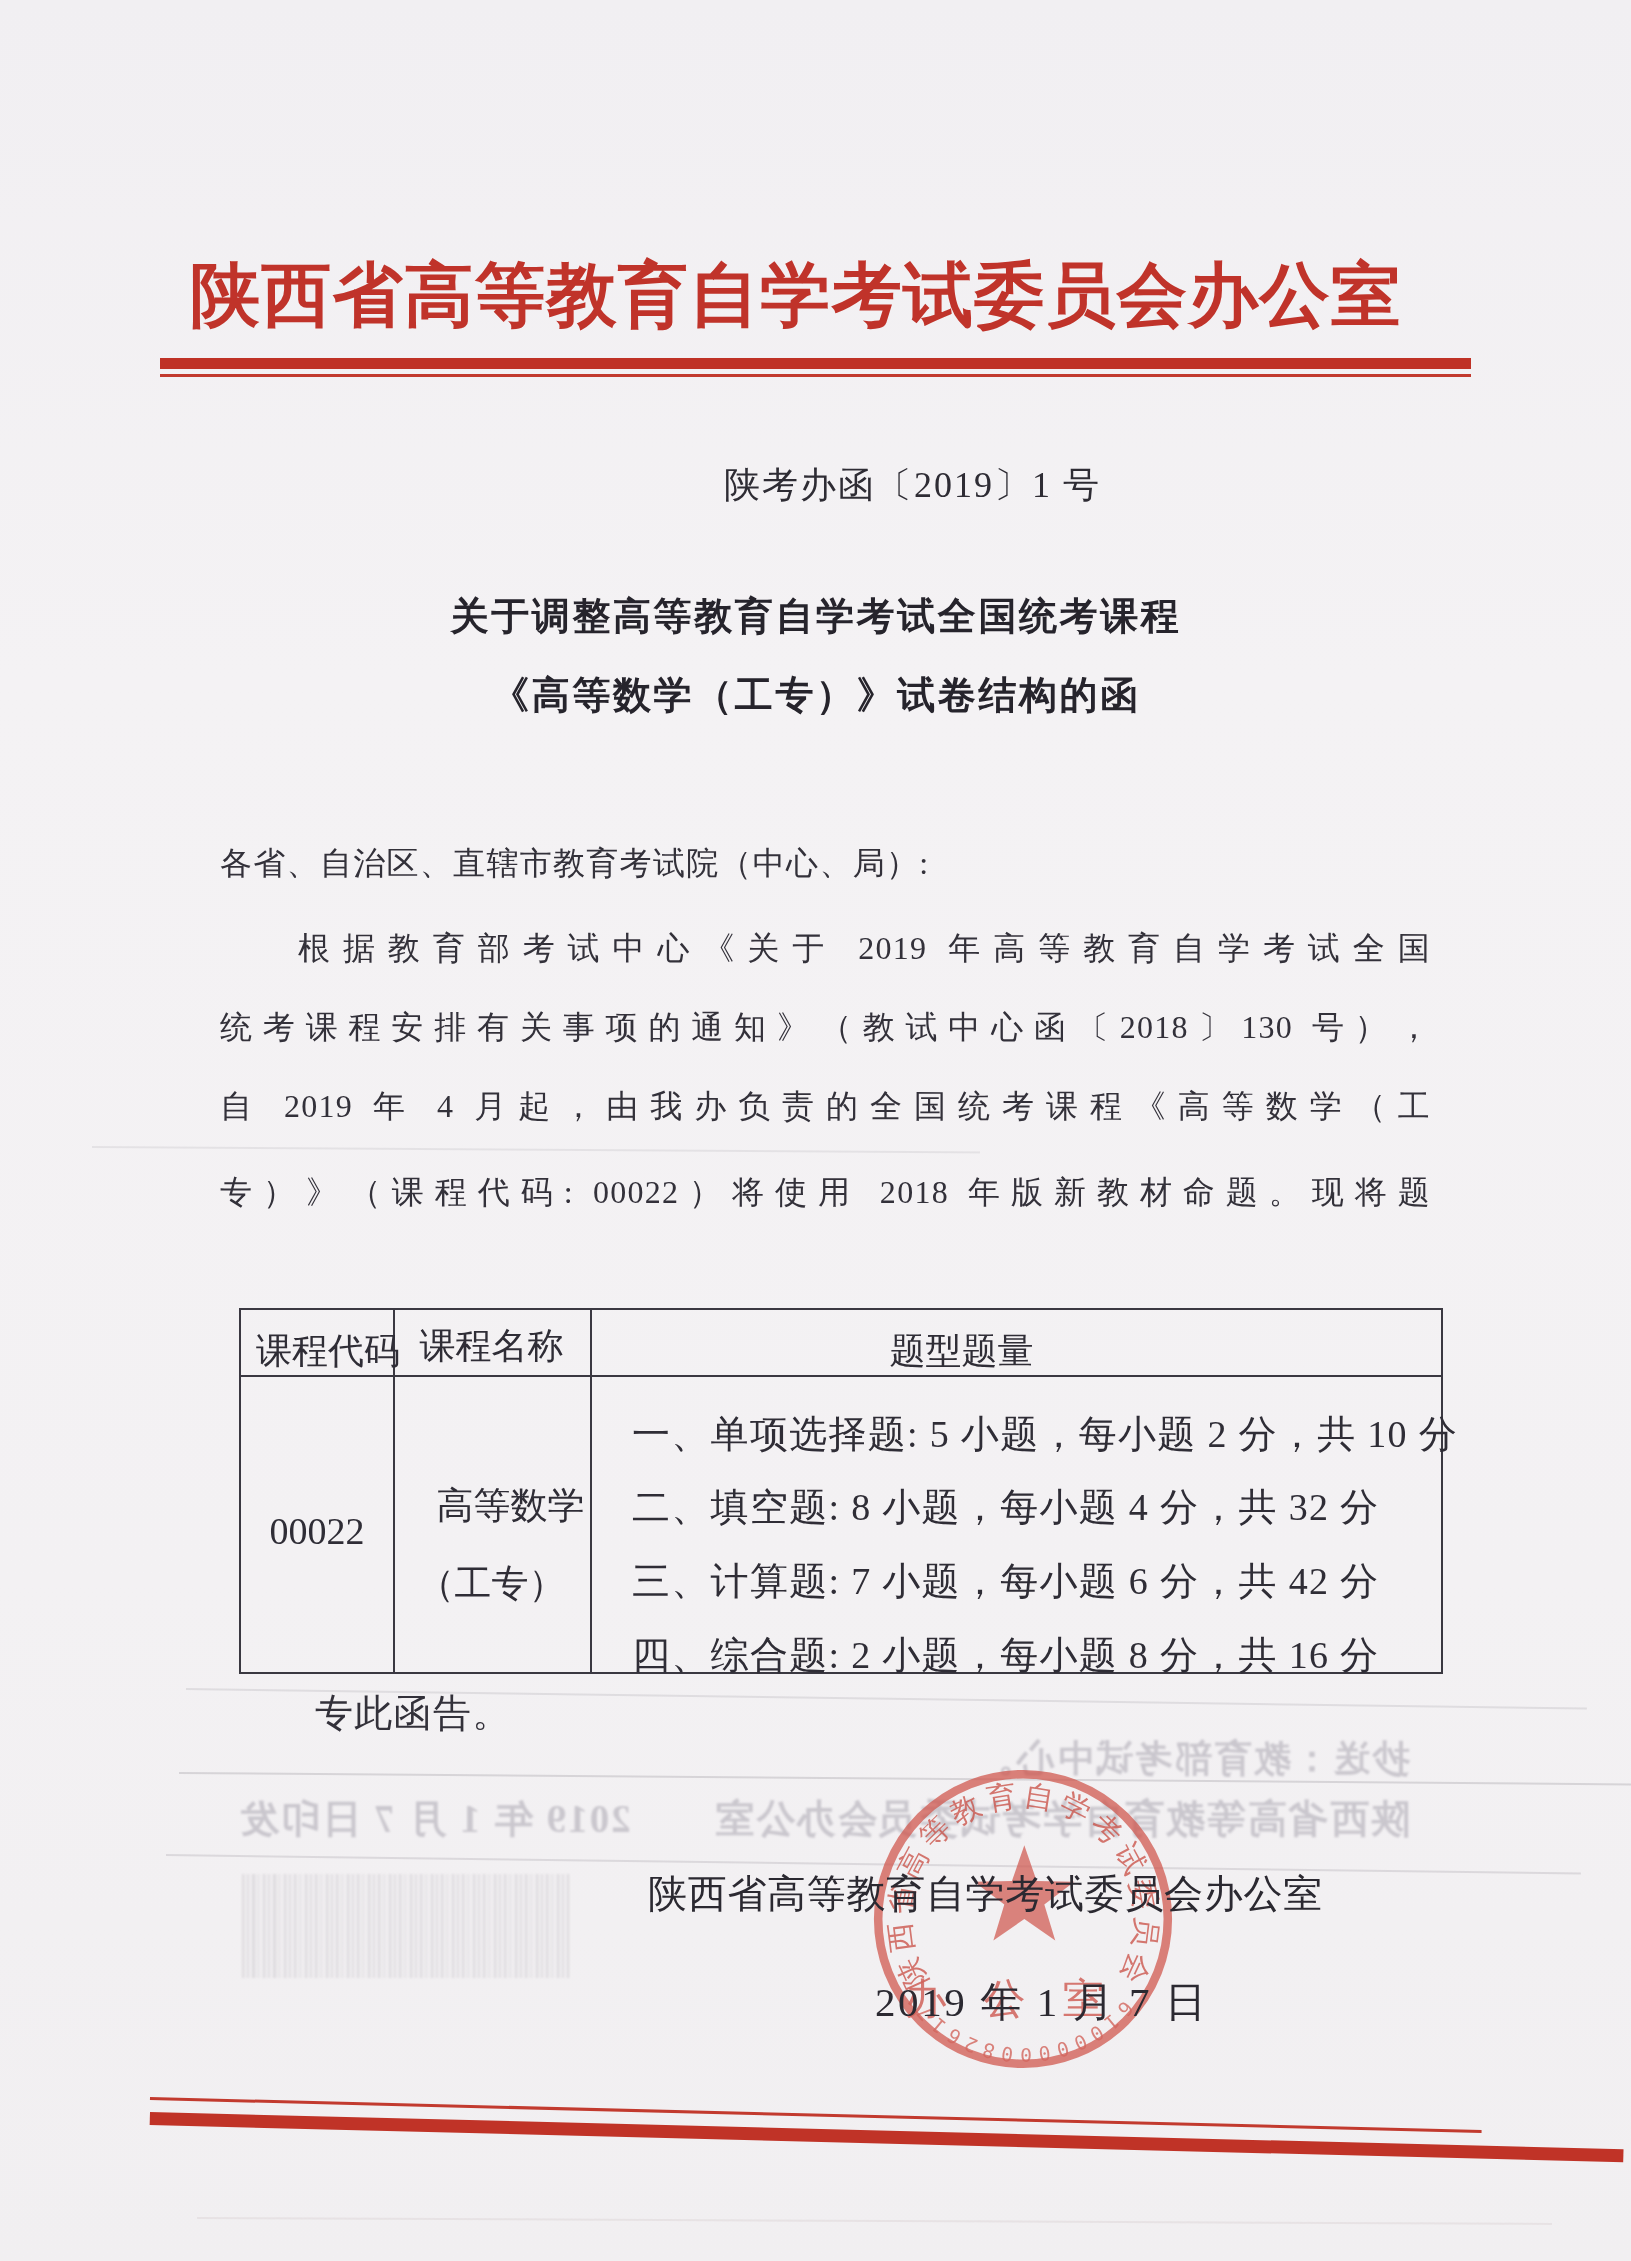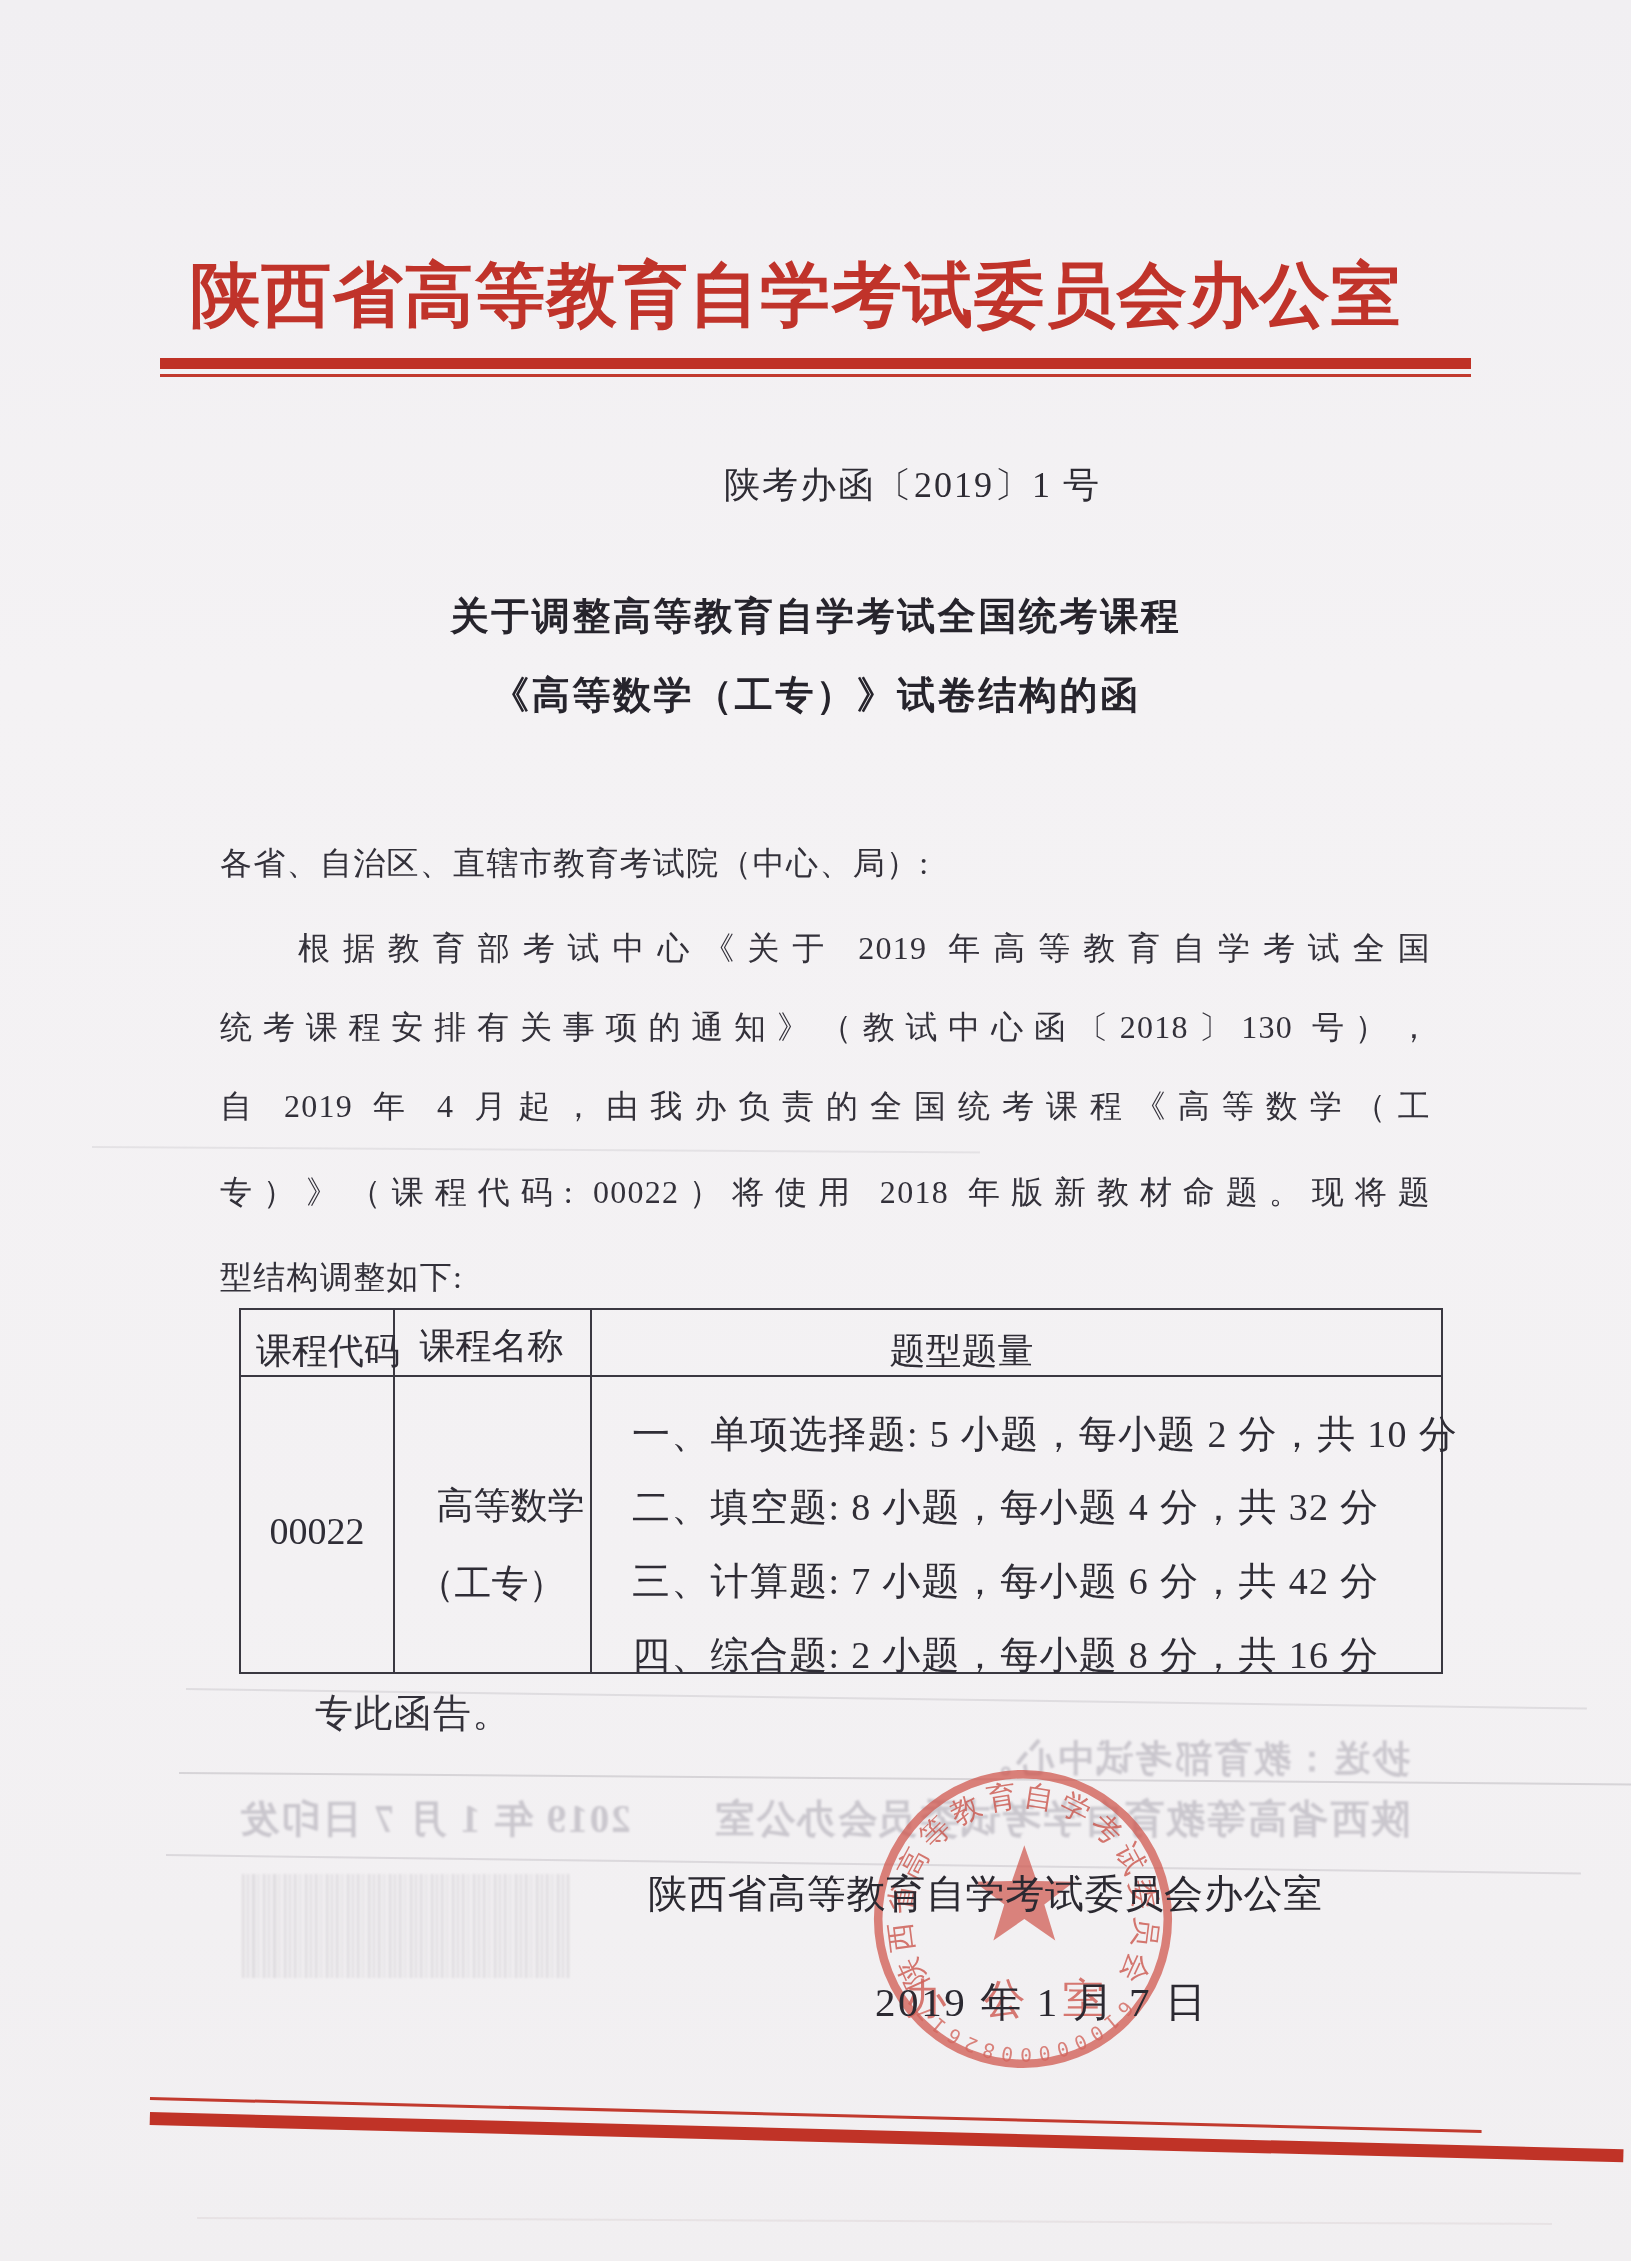--- a/index.html
+++ b/index.html
@@ -88,21 +88,20 @@
   <div class="doc-number">陕考办函〔2019〕1 号</div>
 
   <div class="doc-title title-l1">关于调整高等教育自学考试全国统考课程</div>
   <div class="doc-title title-l2">《高等数学（工专）》试卷结构的函</div>
 
   <div class="bodyline" style="top:845px">各省、自治区、直辖市教育考试院（中心、局）:</div>
   <div class="bodyline fill indent" style="top:930px">根据教育部考试中心《关于 2019 年高等教育自学考试全国</div>
   <div class="bodyline fill" style="top:1009px">统考课程安排有关事项的通知》（教试中心函〔2018〕130 号），</div>
   <div class="bodyline fill" style="top:1088px">自 2019 年 4 月起，由我办负责的全国统考课程《高等数学（工</div>
   <div class="bodyline fill" style="top:1174px">专）》（课程代码: 00022）将使用 2018 年版新教材命题。现将题</div>
-  <div class="bodyline" style="top:1259px">型结构调整如下:</div>
 
   <div class="tbl">
     <div class="vline" style="left:152px"></div>
     <div class="vline" style="left:349px"></div>
     <div class="hline" style="top:65px"></div>
 
     <div class="cell" style="left:0;width:174px;top:17px">课程代码</div>
     <div class="cell" style="left:152px;width:197px;top:12px">课程名称</div>
     <div class="cell" style="left:349px;width:743px;top:17px">题型题量</div>
 

